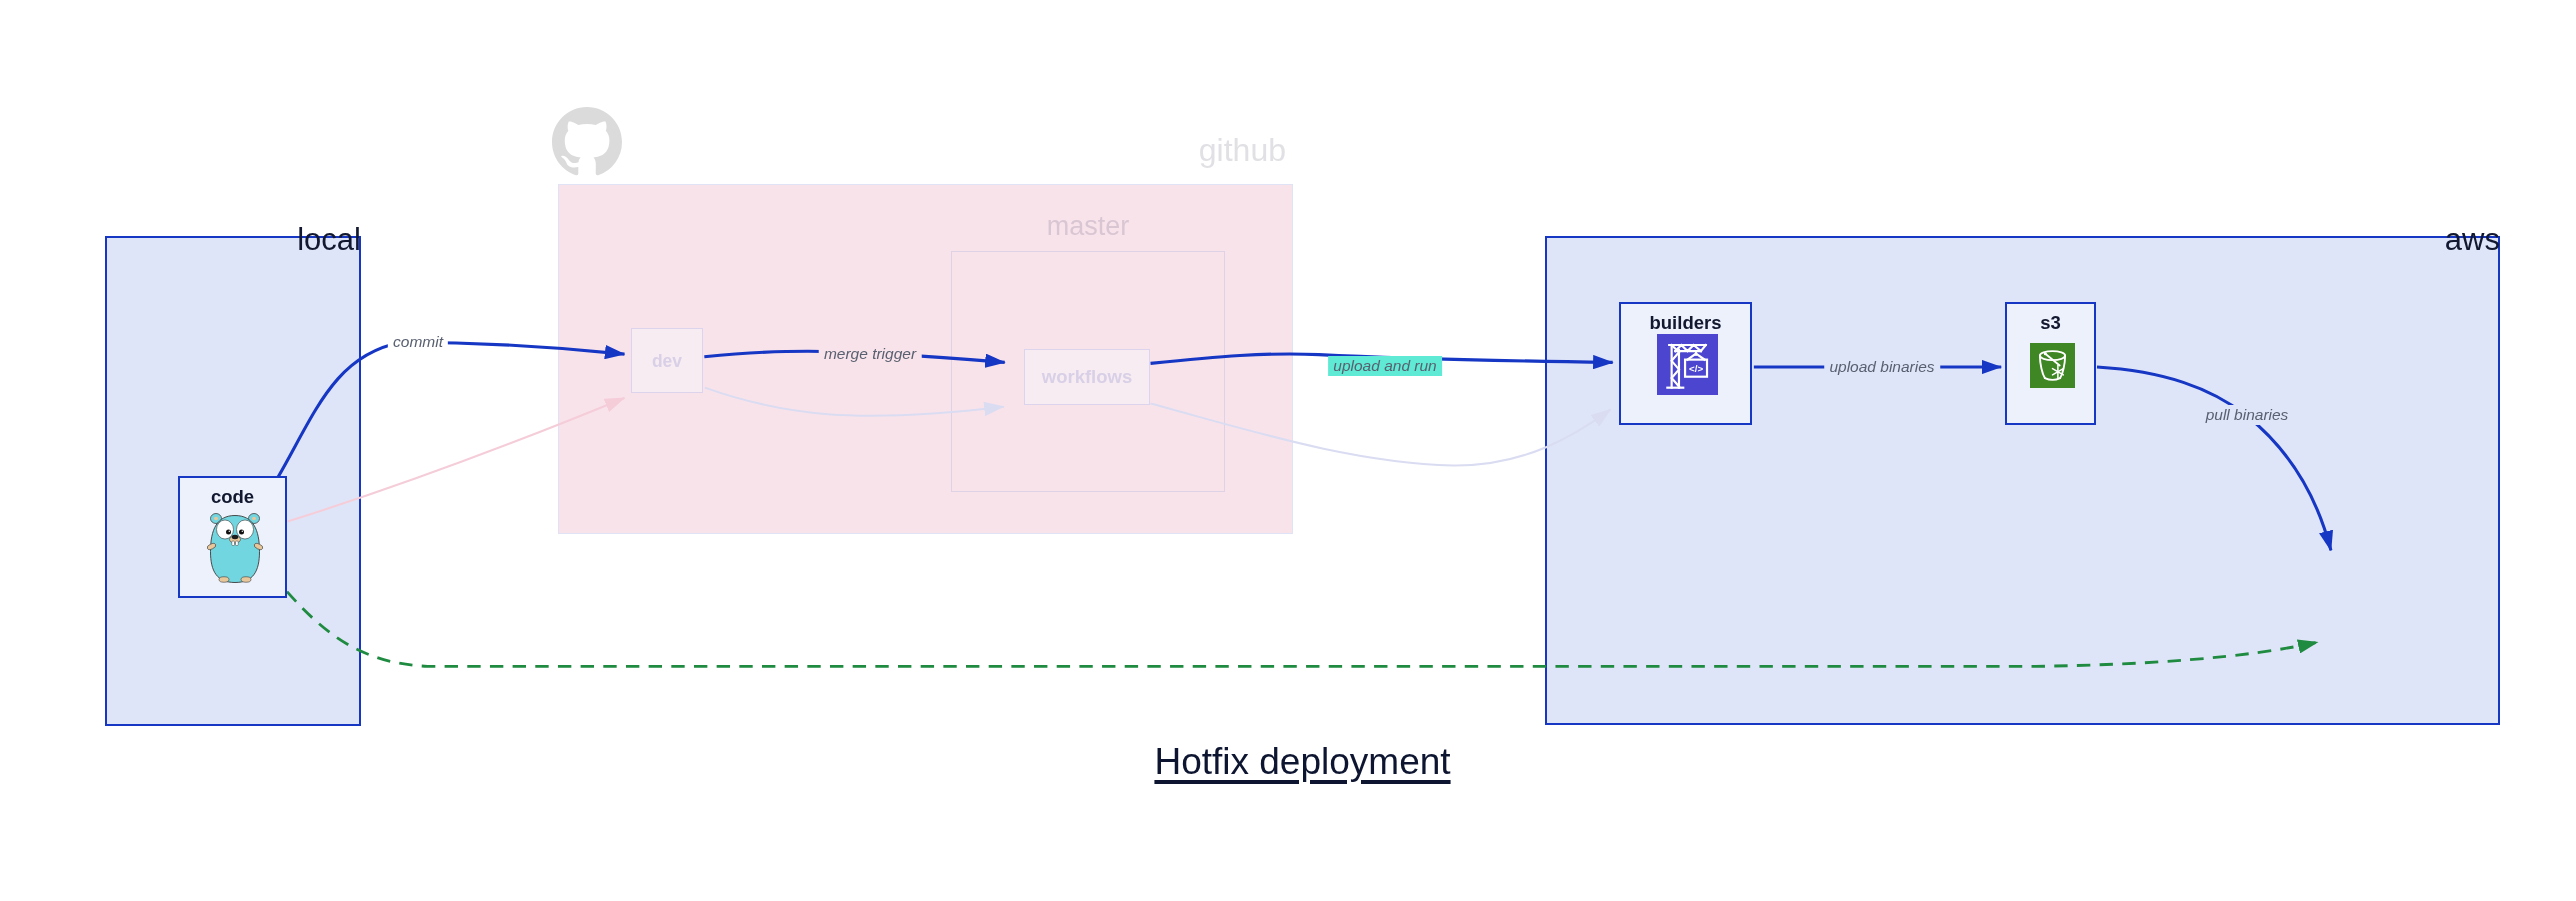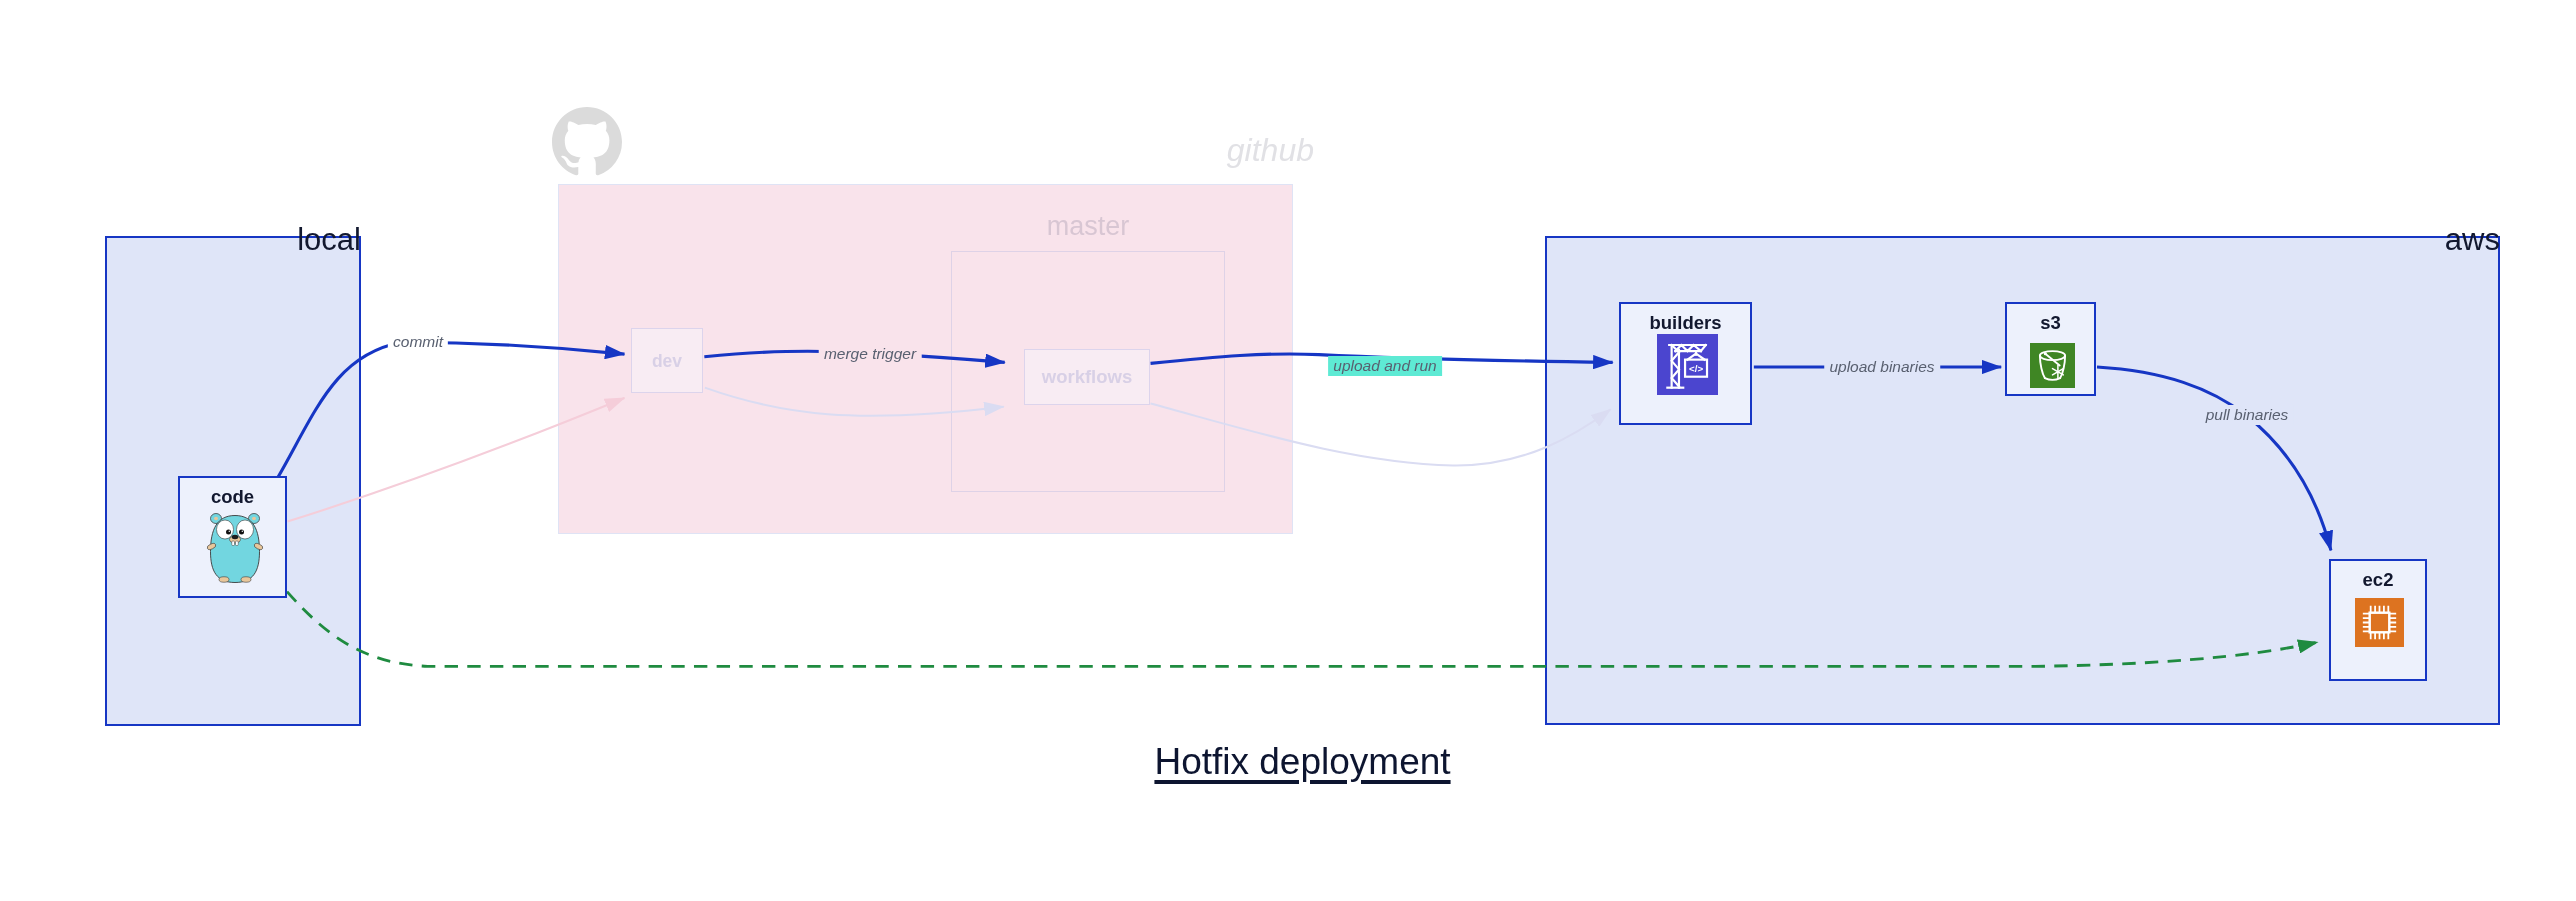--- a/index.html
+++ b/index.html
@@ -38,21 +38,21 @@
 
   <div class="cluster cluster-solid" style="left:105px;top:236px;width:256px;height:490px;"></div>
 
   <div class="cluster cluster-github" style="left:558px;top:184px;width:735px;height:350px;"></div>
 
   <div class="cluster cluster-master" style="left:951px;top:251px;width:274px;height:241px;"></div>
 
   <div class="cluster cluster-solid" style="left:1545px;top:236px;width:955px;height:489px;"></div>
 
   <div class="cluster-label" style="left:105px;width:256px;top:196px;">local</div>
-  <div class="github-label" style="left:804px;width:510px;top:134px;font-style:italic;">github</div>
+  <div class="github-label" style="left:776px;width:510px;top:134px;">github</div>
   <div class="master-label" style="left:951px;width:274px;top:212px;">master</div>
   <div class="cluster-label" style="left:1545px;width:955px;top:196px;">aws</div>
 
   <svg class="abs" style="left:552px;top:107px;" width="70" height="70" viewBox="0 0 16 16">
     <path fill="#dbdbdb" d="M8 0C3.58 0 0 3.58 0 8c0 3.54 2.29 6.53 5.47 7.59.4.07.55-.17.55-.38 0-.19-.01-.82-.01-1.49-2.01.37-2.53-.49-2.69-.94-.09-.23-.48-.94-.82-1.13-.28-.15-.68-.52-.01-.53.63-.01 1.08.58 1.23.82.72 1.21 1.87.87 2.33.66.07-.52.28-.87.51-1.07-1.78-.2-3.64-.89-3.64-3.95 0-.87.31-1.59.82-2.15-.08-.2-.36-1.02.08-2.12 0 0 .67-.21 2.2.82.64-.18 1.32-.27 2-.27s1.36.09 2 .27c1.53-1.04 2.2-.82 2.2-.82.44 1.1.16 1.92.08 2.12.51.56.82 1.27.82 2.15 0 3.07-1.87 3.75-3.65 3.95.29.25.54.73.54 1.48 0 1.07-.01 1.93-.01 2.2 0 .21.15.46.55.38A8.01 8.01 0 0 0 16 8c0-4.42-3.58-8-8-8z"></path>
   </svg>
 
   <svg class="edges" width="2604" height="902" viewBox="0 0 5054 1750">
     <defs>
       <marker id="ah-blue" markerUnits="userSpaceOnUse" markerWidth="40" markerHeight="28" refX="38" refY="14" orient="auto">
@@ -126,55 +126,40 @@
         <path d="M20,18 H80 M30,28 H72"></path>
         <path d="M30,28 L40,18 L50,28 L60,18 L72,28 M80,18 L72,28"></path>
         <path d="M64,28 V34"></path>
         <path d="M64,32 L50,42 M64,32 L78,42"></path>
         <rect x="46" y="42" width="36" height="28"></rect>
       </g>
       <text x="64" y="62" text-anchor="middle" font-family="Liberation Sans, sans-serif" font-size="16" font-weight="bold" fill="#ffffff">&lt;/&gt;</text>
     </svg>
   </div>
 
-  <div class="node" style="left:2005px;top:302px;width:91px;height:94px;">
+  <div class="node" style="left:2005px;top:302px;width:91px;height:123px;">
     <div class="node-label">s3</div>
     <svg class="icon-tile" style="left:23px;top:39px;" width="45" height="45" viewBox="0 0 100 100">
       <rect x="0" y="0" width="100" height="100" fill="#3f8624"></rect>
       <g stroke="#ffffff" stroke-width="4.2" fill="none" stroke-linecap="round">
         <ellipse cx="50" cy="28" rx="28" ry="10"></ellipse>
         <path d="M22,28 C22,46 27,68 33,78"></path>
         <path d="M78,28 C78,46 73,68 67,78"></path>
         <path d="M33,78 Q50,86 67,78"></path>
         <path d="M34,24 L66,50"></path>
       </g>
       <circle cx="34" cy="24" r="3.4" fill="#ffffff"></circle>
       <g stroke="#ffffff" stroke-width="3.4" stroke-linecap="round">
         <path d="M62,50 V78"></path>
           <path d="M50,57 L74,71"></path>
           <path d="M50,71 L74,57"></path>
       </g>
     </svg>
   </div>
 
-  <div class="node" style="left:2329px;top:559px;width:98px;height:122px;">
-    <div class="node-label">ec2</div>
-    <svg class="icon-tile" style="left:24px;top:37px;" width="49" height="49" viewBox="0 0 100 100">
-      <rect x="0" y="0" width="100" height="100" fill="#dd7320"></rect>
-      <g stroke="#ffffff" stroke-width="5" fill="none">
-        <rect x="30" y="30" width="40" height="40"></rect>
-      </g>
-      <g stroke="#ffffff" stroke-width="3.6" stroke-linecap="butt">
-        <path d="M32,16 V30 M41,16 V30 M50,16 V30 M59,16 V30 M68,16 V30"></path>
-        <path d="M32,70 V84 M41,70 V84 M50,70 V84 M59,70 V84 M68,70 V84"></path>
-        <path d="M16,32 H30 M16,41 H30 M16,50 H30 M16,59 H30 M16,68 H30"></path>
-        <path d="M70,32 H84 M70,41 H84 M70,50 H84 M70,59 H84 M70,68 H84"></path>
-      </g>
-    </svg>
-  </div>
 
   <div class="edge-label" style="left:418px;top:342px;background:#ffffff;">commit</div>
   <div class="edge-label" style="left:870px;top:354px;background:#f9e3eb;">merge trigger</div>
   <div class="edge-label" style="left:1385px;top:366px;background:#5eead4;">upload and run</div>
   <div class="edge-label" style="left:1882px;top:367px;background:#dfe5f8;">upload binaries</div>
   <div class="edge-label" style="left:2247px;top:415px;background:#dfe5f8;">pull binaries</div>
 
   <div class="title" style="left:1045px;width:515px;top:741px;">Hotfix deployment</div>
 
 </div>

